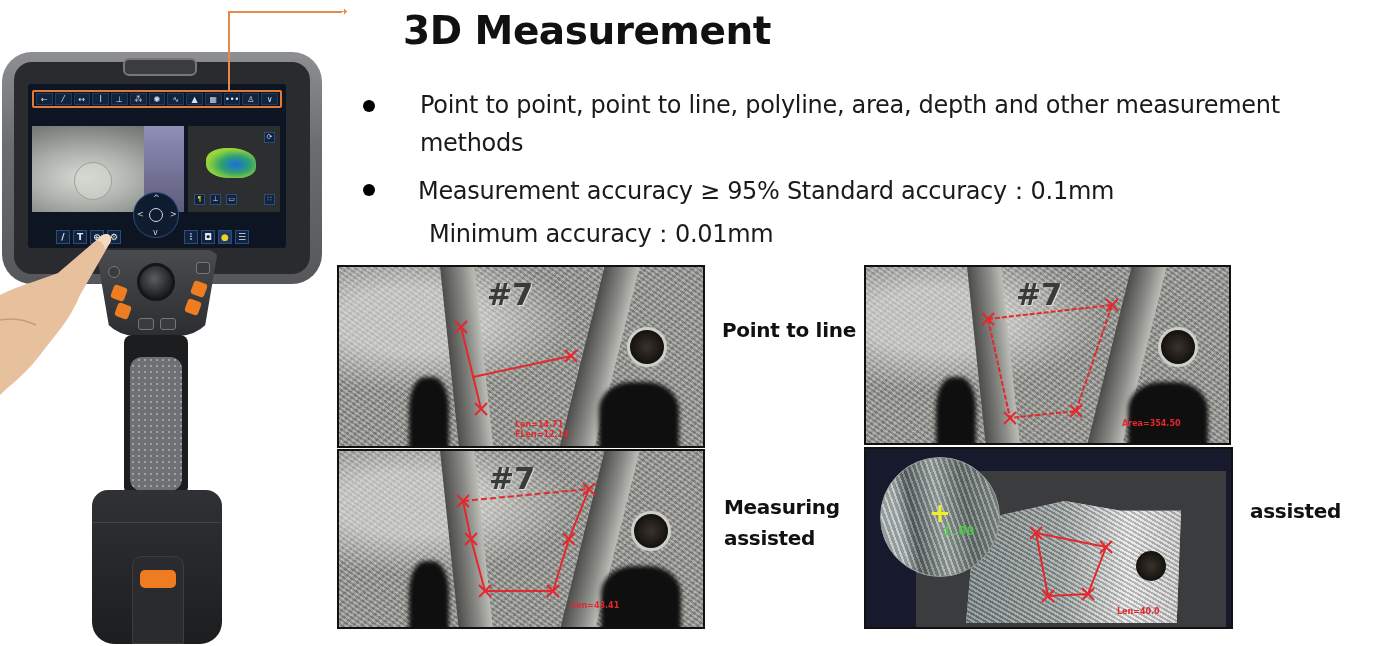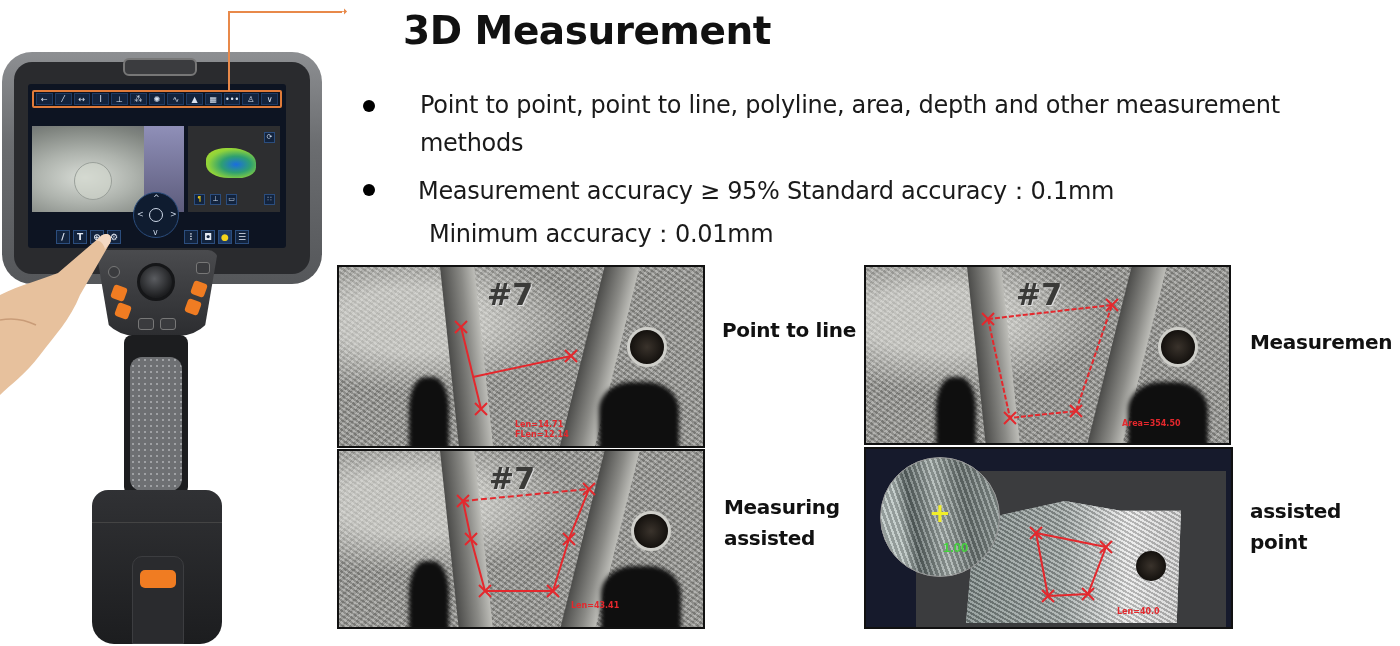--- a/index.html
+++ b/index.html
@@ -158,21 +158,21 @@
   }
   .magnifier {
     position: absolute; left: 14px; top: 8px; width: 120px; height: 120px; border-radius: 50%;
     background-color: #7c8786;
     background-image:
       repeating-linear-gradient(70deg, rgba(255,255,255,0.2) 0 2px, rgba(0,0,0,0.2) 2px 5px),
       linear-gradient(80deg,#b8c3c0 0 20%, #5e6968 30%, #aab4b1 50%, #6c7674 70%, #9aa5a2 100%);
     border: 1px solid #999;
   }
   .conf-plus { position: absolute; left: 48px; top: 42px; color: #f1ee2a; font-size: 26px; line-height: 26px; font-weight: bold; }
-  .conf-val { position: absolute; left: 62px; top: 82px; color: #44d23c; font-size: 13px; font-weight: bold; font-family: Liberation Sans, sans-serif; }
+  .conf-val { position: absolute; left: 62px; top: 66px; color: #44d23c; font-size: 13px; font-weight: bold; font-family: Liberation Mono, monospace; }
 
   .panel-label {
     position: absolute; font-family: "DejaVu Sans", sans-serif; font-weight: bold; font-size: 20px;
     line-height: 31px; color: #111; letter-spacing: -0.3px;
   }
 </style>
 </head>
 <body>
 
 <div class="device">
@@ -312,21 +312,20 @@
     <g stroke="#e4282d" stroke-width="2" fill="none">
       <path d="M116 46 l12 12 M128 46 l-12 12"></path>
       <path d="M240 32 l12 12 M252 32 l-12 12"></path>
       <path d="M204 138 l12 12 M216 138 l-12 12"></path>
       <path d="M138 145 l12 12 M150 145 l-12 12"></path>
     </g>
   </svg>
   <div class="meas-label" style="left:210px;top:152px;">Area=354.50</div>
 </div>
 <div class="panel-label" style="left:1250px;top:327px;">
-  <div>Measuremen</div>
 </div>
 
 <div class="panel" style="left:337px;top:449px;width:368px;height:180px;">
   <div class="groove" style="left:100px;top:-10px;transform:rotate(-6deg);"></div>
   <div class="groove" style="left:268px;top:-10px;transform:rotate(14deg);"></div>
   <div class="cavity" style="left:70px;top:110px;width:40px;height:80px;"></div>
   <div class="cavity" style="left:262px;top:115px;width:80px;height:70px;"></div>
   <div class="hole" style="left:292px;top:60px;"></div>
   <div class="engrave" style="left:150px;top:10px;">#7</div>
   <svg class="meas-svg" width="368" height="180">
@@ -362,14 +361,13 @@
     </g>
   </svg>
   <div class="meas-label" style="left:205px;top:158px;">Len=40.0</div>
   <div class="magnifier">
     <div class="conf-plus">+</div>
     <div class="conf-val">1.00</div>
   </div>
 </div>
 <div class="panel-label" style="left:1250px;top:496px;">
   <div>assisted</div>
-  <div>point</div>
 </div>
 
 </body></html>

